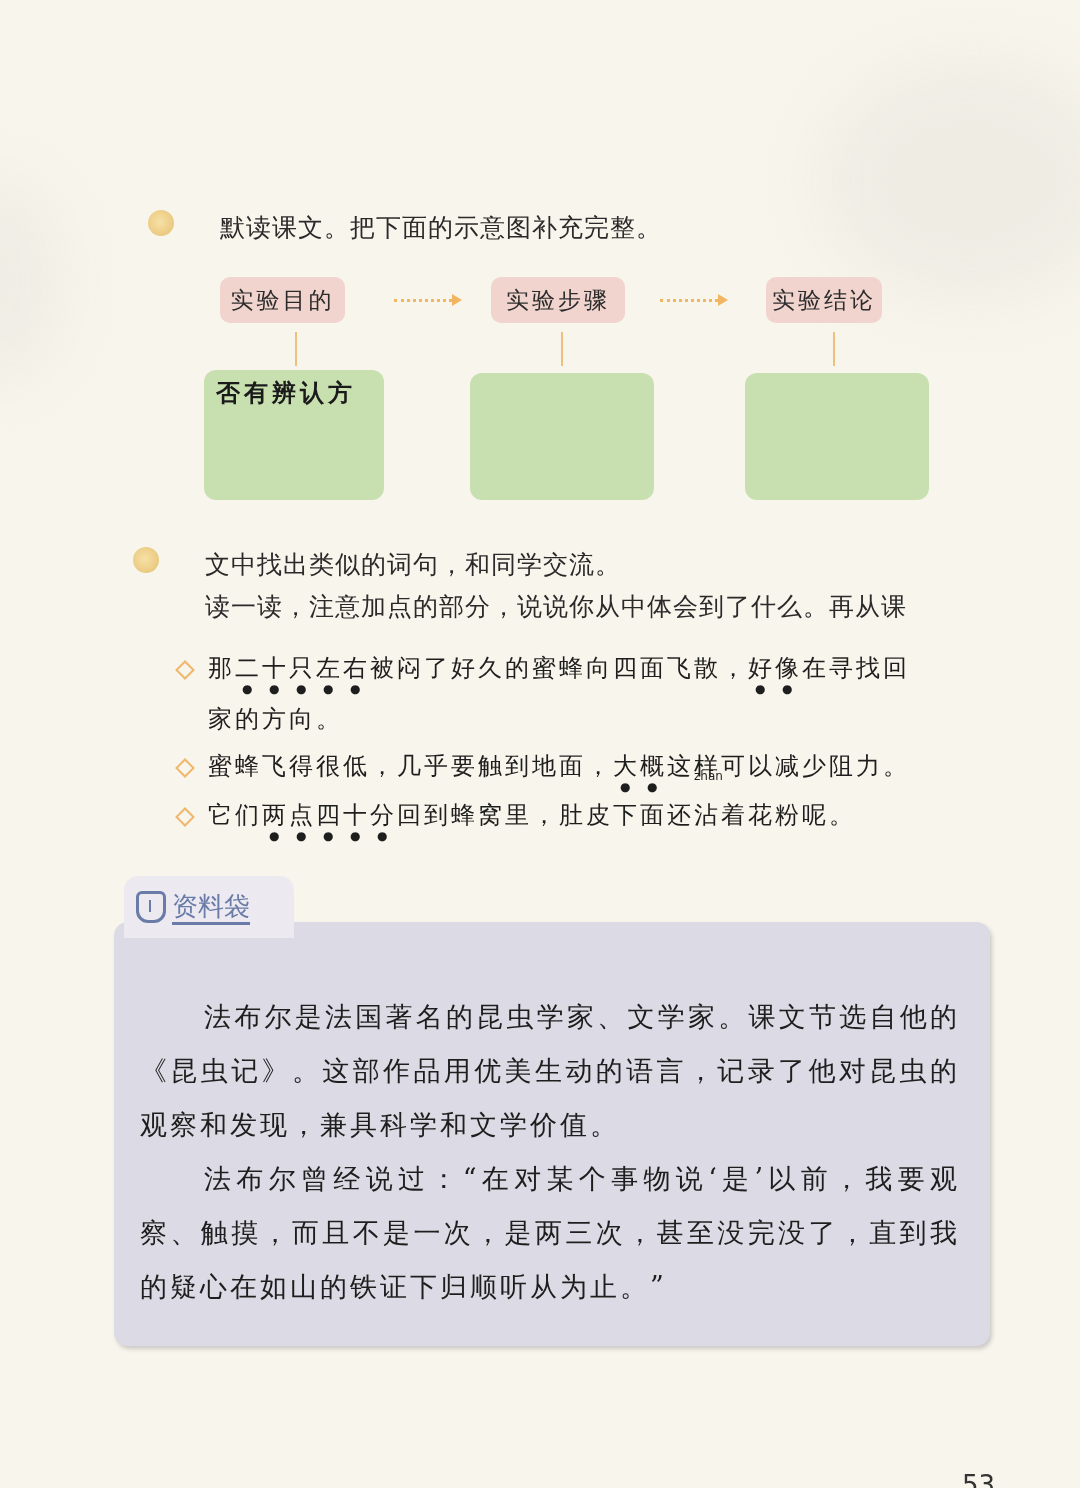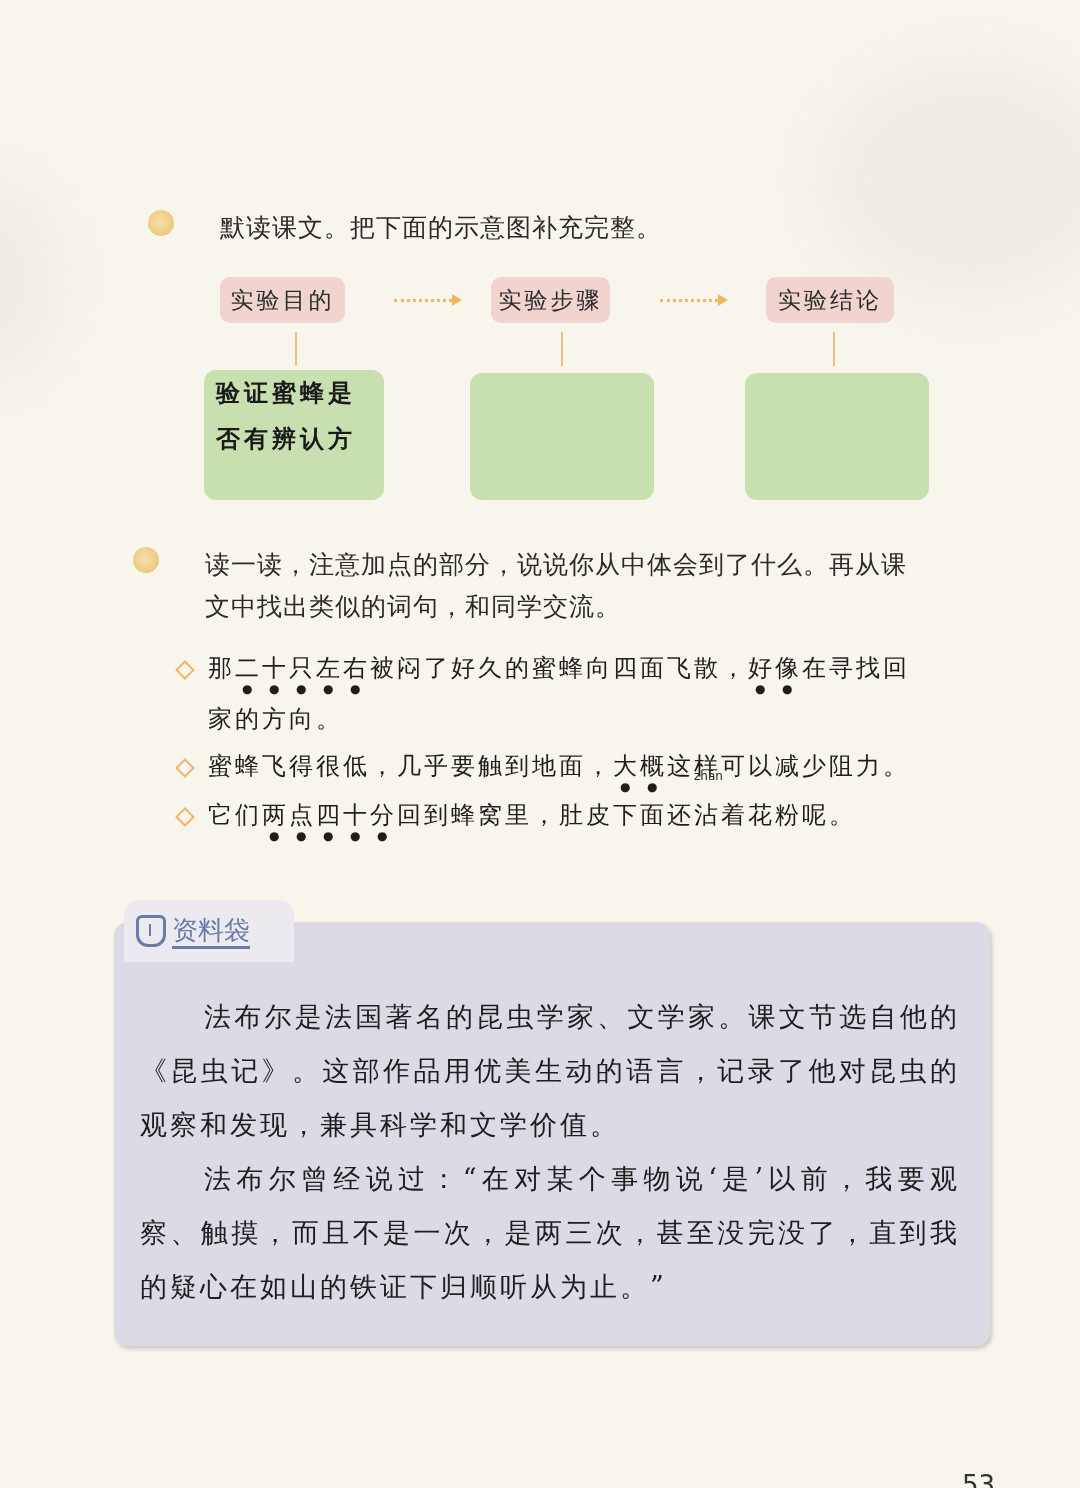--- a/index.html
+++ b/index.html
@@ -38,21 +38,21 @@
     .dot-em { text-emphasis: filled circle; -webkit-text-emphasis: filled circle; text-emphasis-position: under; text-align: right; -webkit-text-emphasis-position: under; }
     .pinyin-wrap { position: relative; display: inline-block; }
     .pinyin { position: absolute; top: -22px; left: 0; font-family: "DejaVu Sans", sans-serif; font-size: 12px; letter-spacing: 0; line-height: 1; }
 
     .info-panel {
       position: absolute; left: 114px; top: 922px; width: 876px; height: 424px;
       background: #dcdbe5; border-radius: 14px;
       box-shadow: 2px 3px 4px rgba(120,120,130,0.35);
     }
     .info-tab {
-      position: absolute; left: 124px; top: 900px; width: 170px; height: 62px;
+      position: absolute; left: 124px; top: 876px; width: 170px; height: 62px;
       background: #eceaf0; border-radius: 14px 14px 0 0;
       display: flex; align-items: center; padding-left: 12px; box-sizing: border-box;
     }
     .bag-icon { width: 30px; height: 32px; border: 3px solid #6a7ba8; border-radius: 6px 6px 12px 12px; margin-right: 6px; position: relative; box-sizing: border-box; }
     .bag-icon::after { content: ""; position: absolute; left: 10px; top: 6px; width: 2px; height: 12px; background: #6a7ba8; }
     .tab-label { font-family: "Liberation Sans", "DejaVu Sans", sans-serif; font-size: 26px; color: #6a7ba8; border-bottom: 3px solid #6a7ba8; line-height: 32px; }
     .info-text { position: absolute; left: 140px; width: 820px; font-size: 27px; line-height: 54px; letter-spacing: 3px; text-align: justify; }
     .info-text p { margin: 0; text-indent: 64px; }
     .page-num { position: absolute; left: 962px; top: 1470px; font-family: "DejaVu Sans", sans-serif; font-size: 26px; color: #333; }
   </style>
@@ -66,44 +66,43 @@
   <span class="q-icon"></span>
   <span class="q-text">默读课文。把下面的示意图补充完整。</span>
 </div>
 
 <div>
   <div class="flow-head" style="left:220px; top:277px; width:125px;">实验目的</div>
   <div class="flow-arrow" style="left:394px; top:293px;">
       <span class="dots"></span>
       <span class="tri"></span>
     </div>
-  <div class="flow-head" style="left:491px; top:277px; width:119px;">实验步骤</div>
+  <div class="flow-head" style="left:491px; top:277px; width:134px;">实验步骤</div>
   <div class="flow-arrow" style="left:660px; top:293px;">
       <span class="dots"></span>
       <span class="tri"></span>
     </div>
-  <div class="flow-head" style="left:766px; top:277px; width:128px;">实验结论</div>
+  <div class="flow-head" style="left:766px; top:277px; width:116px;">实验结论</div>
 
   <div class="vline" style="left:295px; top:332px;"></div>
   <div class="vline" style="left:561px; top:332px;"></div>
   <div class="vline" style="left:833px; top:332px;"></div>
 
   <div class="flow-box" style="left:204px; top:370px; width:180px; height:130px; padding-top:0;">
-    <div>验证蜜蜂是</div>
     <div>否有辨认方</div>
   </div>
   <div class="flow-box" style="left:470px; top:373px; width:184px; height:127px;"></div>
   <div class="flow-box" style="left:745px; top:373px; width:184px; height:127px;"></div>
 </div>
 
 <div class="q-row" style="left:133px; top:543px;">
   <span class="q-icon"></span>
   <div>
+    <div class="q-text">文中找出类似的词句，和同学交流。</div>
     <div class="q-text">读一读，注意加点的部分，说说你从中体会到了什么。再从课</div>
-    <div class="q-text">文中找出类似的词句，和同学交流。</div>
   </div>
 </div>
 
 <div class="sent" style="left:172px; top:645px;">
   <span class="diamond"></span>
   <div>
     <div>
       <span>那</span><span class="dot-em">二十只左右</span><span>被闷了好久的蜜蜂向四面飞散，</span><span class="dot-em">好像</span><span>在寻找回</span>
     </div>
     <div>家的方向。</div>

